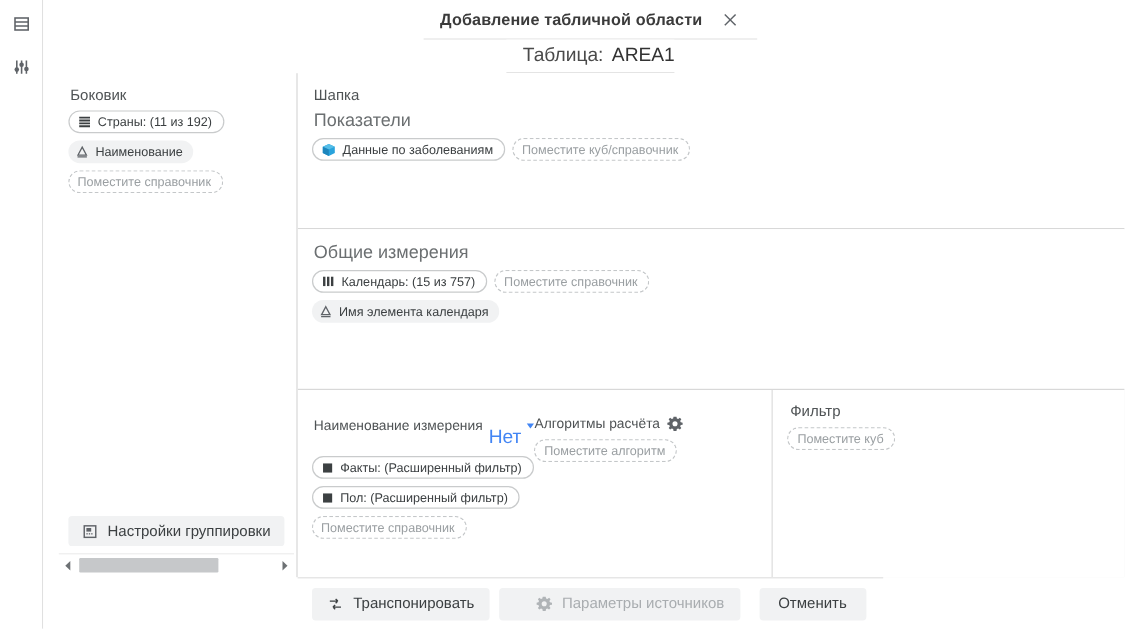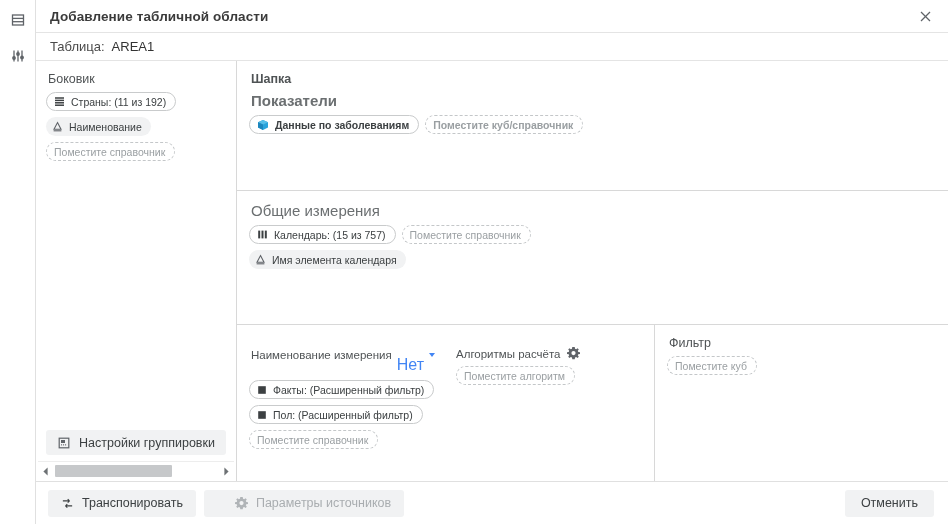--- a/index.html
+++ b/index.html
@@ -38,20 +38,21 @@
     cursor: pointer;
   }
 
   
   .main {
     flex: 1 1 auto;
     height: 524px;
     display: flex;
     flex-direction: column;
     background: #ffffff;
+    align-items: center;
   }
 
   
   .titlebar {
     height: 33px;
     min-height: 33px;
     display: flex;
     align-items: center;
     justify-content: space-between;
     border-bottom: 1px solid #e4e4e4;
@@ -75,21 +76,21 @@
 
   
   .subbar {
     height: 28px;
     min-height: 28px;
     display: flex;
     align-items: center;
     padding-left: 14px;
     border-bottom: 1px solid #e4e4e4;
     background: #fff;
-    font-size: 13px;
+    font-size: 16px;
     color: #4a4a4a;
     gap: 7px;
   }
   .subbar .tbl-label { color: #4a4a4a; }
   .subbar .tbl-value { color: #333; }
 
   
   .body {
     flex: 1 1 auto;
     display: flex;
@@ -209,21 +210,21 @@
     display: flex;
     flex-direction: column;
     min-width: 0;
     background: #fff;
   }
   .pane {
     background: #fff;
     padding: 11px 12px 0 12px;
     min-height: 0;
   }
-  .pane-header { height: 130px; min-height: 130px; border-bottom: 1px solid #d8d8d8; font-weight: bold; }
+  .pane-header { height: 130px; min-height: 130px; border-bottom: 1px solid #d8d8d8; }
   .pane-dims   { height: 134px; min-height: 134px; border-bottom: 1px solid #d8d8d8; }
 
   .pane-bottom {
     flex: 1 1 auto;
     display: flex;
     flex-direction: row;
     min-height: 0;
     background: #f3f4f5;
   }
   .fixed-zone {

